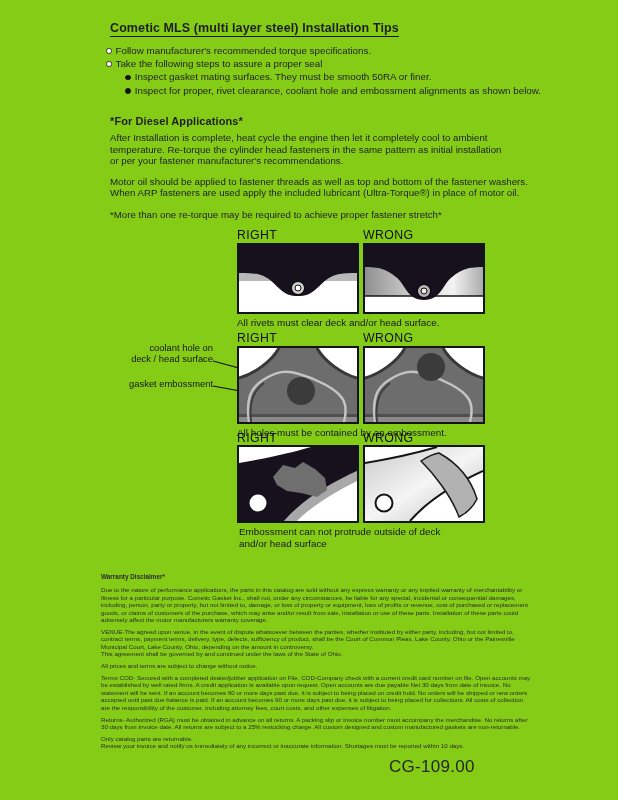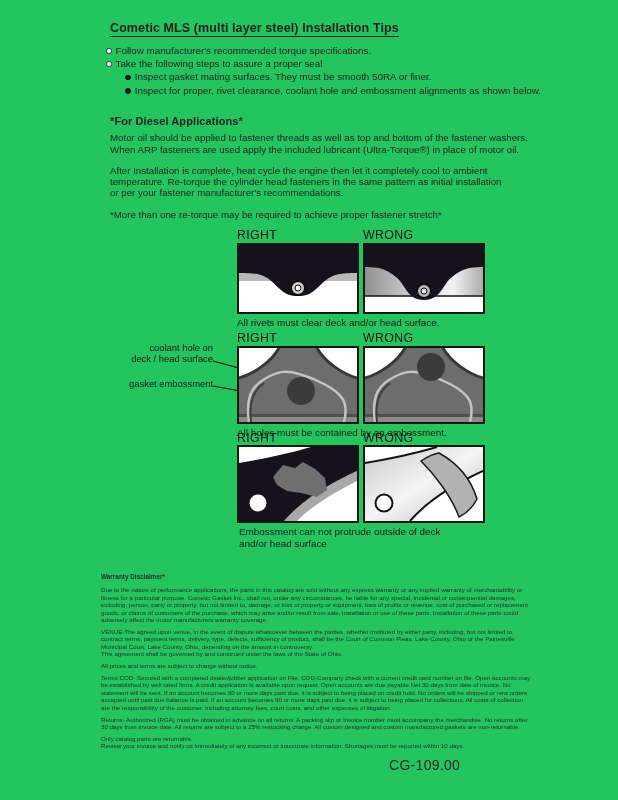--- a/index.html
+++ b/index.html
@@ -1,17 +1,17 @@
 <!DOCTYPE html>
 <html><head>
 <meta charset="utf-8">
 <style>
   html,body{margin:0;padding:0;background:#e8e8e8;}
   .page{
-    position:relative;width:618px;height:800px;background:#22c55e;
+    position:relative;width:618px;height:800px;background:#84cc16;
     overflow:hidden;font-family:"Liberation Sans",sans-serif;color:#1e1e1e;
     margin:0 auto;
   }
   .abs{position:absolute;}
   
   .title{
     left:110px;top:21px;font-size:12.5px;font-weight:bold;
     border-bottom:1.5px solid #141414;padding-bottom:1px;letter-spacing:.1px;
   }
   .tips{left:106px;top:44px;font-size:9.8px;}
@@ -28,21 +28,21 @@
   .para{white-space:pre-line;margin:0 0 10px 0;}
   
   .figlabel{width:122px;text-align:left;font-size:12.3px;letter-spacing:.4px;color:#101010;}
   .figbox{border:2px solid #141414;line-height:0;background:#fff;}
   .figcaption{font-size:9.9px;line-height:11.5px;white-space:pre-line;color:#161616;}
   .callout{font-size:9.4px;line-height:10.6px;text-align:right;width:113px;white-space:pre-line;color:#161616;}
   
   .fineprint{left:101px;top:573px;width:512px;font-size:6.2px;line-height:7.4px;color:#2c2c2c;}
   .fineprint-h{font-weight:bold;margin-bottom:6px;font-size:6.4px;}
   .fineprint-p{white-space:pre-line;margin:0 0 4.5px 0;}
-  .docnum{left:389px;top:757px;font-size:14px;color:#262626;letter-spacing:.3px;}
+  .docnum{left:389px;top:757px;font-size:17px;color:#262626;letter-spacing:.3px;}
 </style>
 </head>
 <body>
 
 <div class="page">
 
   <div class="abs title">Cometic MLS (multi layer steel) Installation Tips</div>
 
   <div class="abs tips">
     <div class="tip-row">
@@ -58,25 +58,25 @@
       <span>Inspect gasket mating surfaces.  They must be smooth 50RA or finer.</span>
     </div>
     <div class="tip-row tip-sub">
       <span class="marker"></span>
       <span>Inspect for proper, rivet clearance, coolant hole and embossment alignments as shown below.</span>
     </div>
   </div>
 
   <div class="abs diesel">
     <div class="diesel-h">*For Diesel Applications*</div>
-    <div class="para">Motor oil should be applied to fastener threads as well as top and bottom of the fastener washers.
-When ARP fasteners are used apply the included lubricant (Ultra-Torque®) in place of motor oil.</div>
     <div class="para">After Installation is complete, heat cycle the engine then let it completely cool to ambient
 temperature. Re-torque the cylinder head fasteners in the same pattern as initial installation
 or per your fastener manufacturer's recommendations.</div>
+    <div class="para">Motor oil should be applied to fastener threads as well as top and bottom of the fastener washers.
+When ARP fasteners are used apply the included lubricant (Ultra-Torque®) in place of motor oil.</div>
     <div class="para">*More than one re-torque may be required to achieve proper fastener stretch*</div>
   </div>
 
   <div class="abs figlabel" style="left:237px;top:228px;">RIGHT</div>
   <div class="abs figlabel" style="left:363px;top:228px;">WRONG</div>
 
   <div class="abs figbox" style="left:237px;top:243px;">
     <svg width="118" height="67" viewBox="0 0 118 67" xmlns="http://www.w3.org/2000/svg">
       <rect width="118" height="67" fill="#ffffff"></rect>
       <rect x="0" y="28" width="118" height="8" fill="#b8b8b8"></rect>

